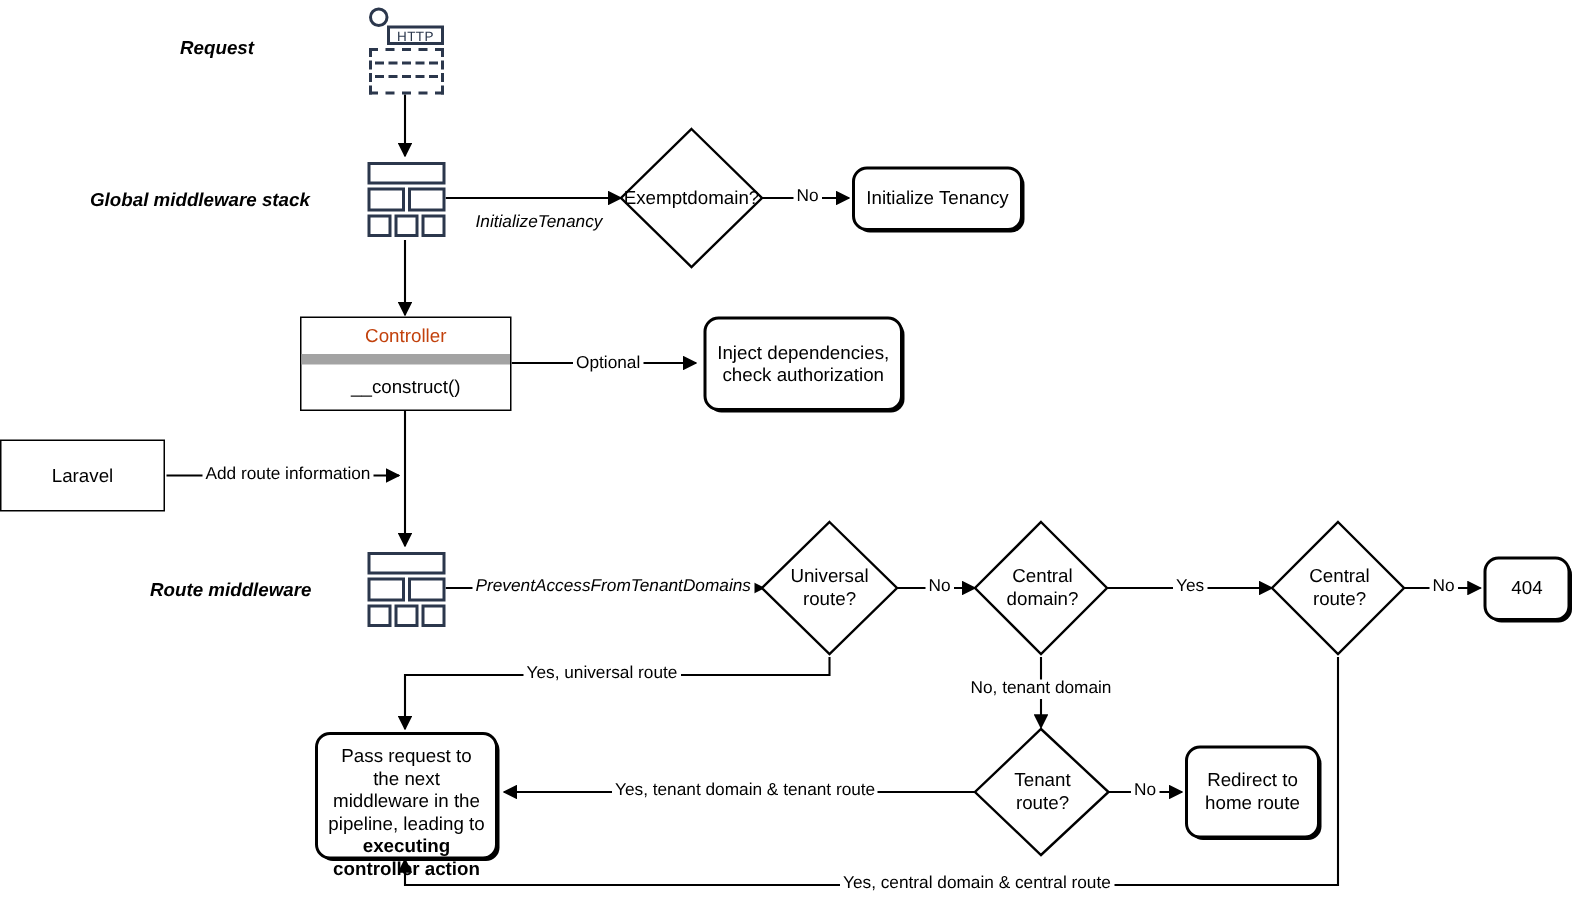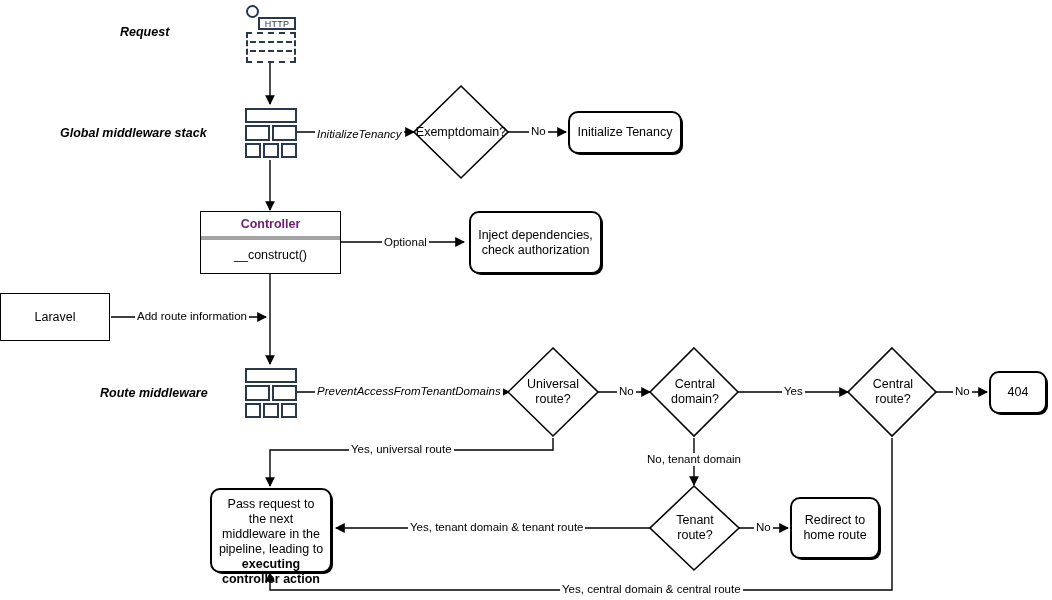--- a/index.html
+++ b/index.html
@@ -70,27 +70,27 @@
     box-sizing: border-box;
   }
   .ctrl-box {
     position: absolute;
     border: 1px solid #000000;
     background: #ffffff;
     box-sizing: border-box;
   }
   .ctrl-head {
     height: 24px;
-    border-bottom: 4px solid #a3a3a3;
+    border-bottom: 7px solid #a3a3a3;
     display: flex;
     align-items: center;
     justify-content: center;
-    font-weight: bold;
+    font-weight: normal;
     font-size: 12.5px;
-    color: #701a75;
+    color: #c2410c;
   }
   .ctrl-body {
     height: 29px;
     display: flex;
     align-items: center;
     justify-content: center;
     font-size: 12.5px;
     color: #000;
   }
   .stack-icon { position: absolute; }
@@ -267,21 +267,21 @@
     </div>
   </div>
 
   <div class="rr" style="left:790px; top:497px; width:90px; height:62px;">
     <div class="node-text" style="left:0; top:0; width:86px; height:58px; flex-direction:column;">
       <span>Redirect to</span>
       <span>home route</span>
     </div>
   </div>
 
-  <div class="lbl italic" style="left:315px; top:128px;font-style:italic;">InitializeTenancy</div>
+  <div class="lbl italic" style="left:315px; top:142px;font-style:italic;">InitializeTenancy</div>
 
   <div class="lbl" style="left:529px; top:125px;">No</div>
 
   <div class="lbl" style="left:382px; top:236px;">Optional</div>
 
   <div class="lbl" style="left:135px; top:310px;">Add route information</div>
 
   <div class="lbl italic" style="left:315px; top:385px;">PreventAccessFromTenantDomains</div>
 
   <div class="lbl" style="left:617px; top:385px;">No</div>

